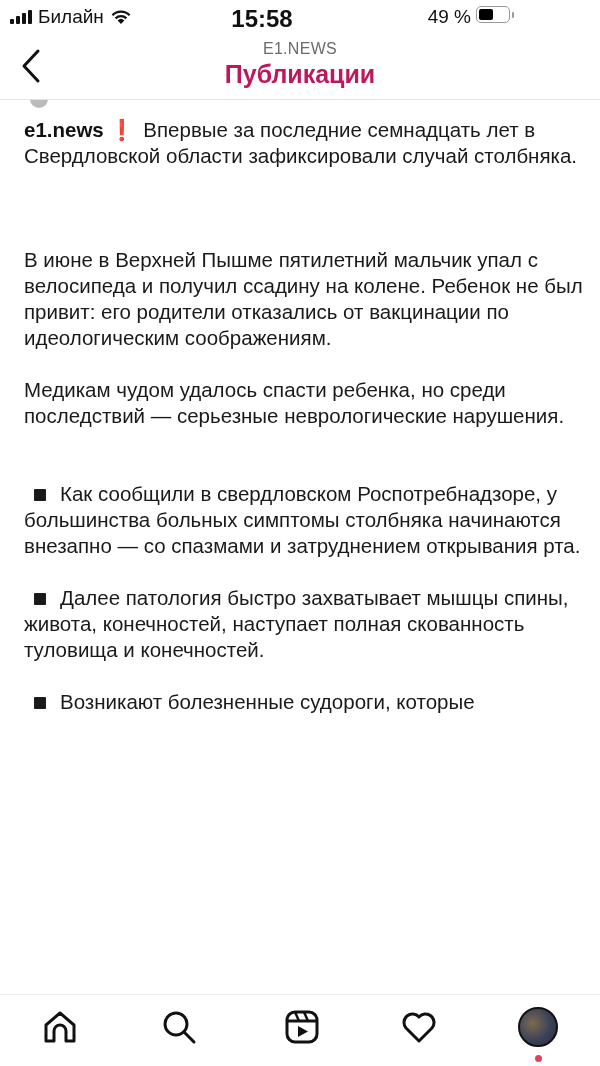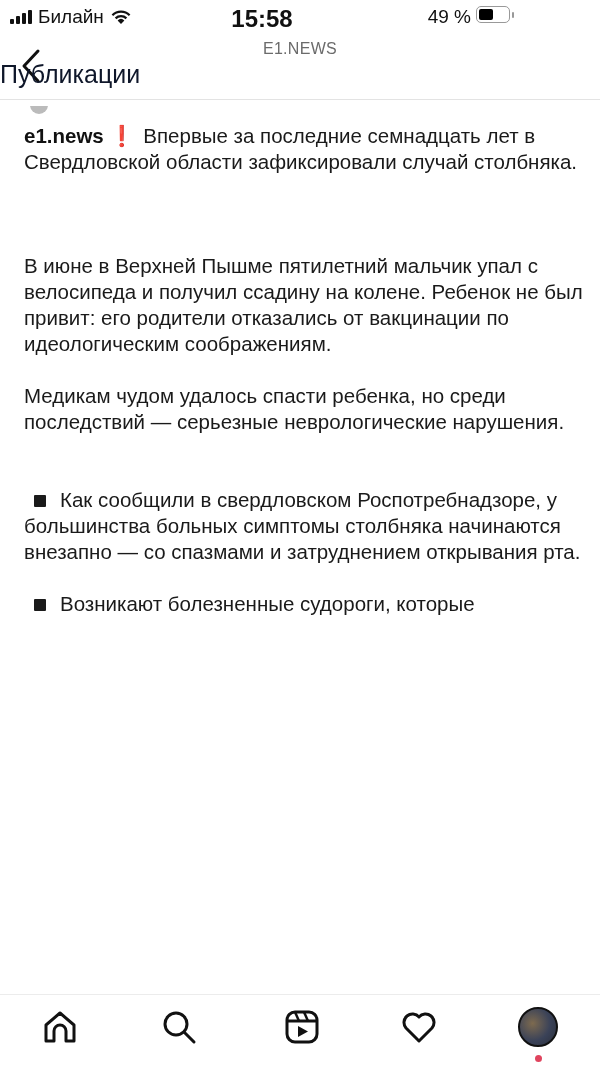--- a/index.html
+++ b/index.html
@@ -14,38 +14,38 @@
   .sb-time { position: absolute; left: 0; right: 0; top: 5px; text-align: center; font-size: 24px; font-weight: 600; color: #111; }
   .sb-right { position: absolute; right: 14px; top: 6px; display: flex; align-items: flex-start; gap: 5px; font-size: 19px; color: #111; }
   .battery { width: 34px; height: 17px; border: 1.5px solid #999; border-radius: 5px; position: relative; padding: 2px; }
   .battery .level { height: 100%; background: #000; border-radius: 2px; }
   .battery::after { content: ""; position: absolute; right: -5px; top: 5px; width: 2px; height: 6px; background: #999; border-radius: 1px; }
 
   
   .nav-header { position: absolute; top: 36px; left: 0; width: 600px; height: 64px; border-bottom: 1px solid #e3e3e3; background: #fff; z-index: 2; }
   .back-btn { position: absolute; left: 18px; top: 10px; width: 30px; height: 40px; cursor: pointer; }
   .nav-sub { position: absolute; left: 0; right: 0; top: 4px; text-align: center; font-size: 16px; color: #6b6b6b; letter-spacing: 0.3px; }
-  .nav-title { position: absolute; left: 0; right: 0; top: 24px; text-align: left; font-size: 25px; font-weight: 400; color: #0f172a; }
+  .nav-title { position: absolute; left: 0; right: 0; top: 24px; text-align: center; font-size: 25px; font-weight: 700; color: #be185d; }
 
   
   .ghost-row { position: absolute; top: 100px; left: 0; width: 600px; height: 8px; overflow: hidden; }
   .ghost-row .av { position: absolute; left: 30px; top: -10px; width: 18px; height: 18px; border-radius: 50%; background: #bbb; }
 
   
   .content { position: absolute; top: 117px; left: 24px; width: 560px; font-size: 20.5px; line-height: 26px; color: #1a1a1a; }
   .content p { margin: 0; }
   .username { font-weight: 700; color: #111; }
   .excl { color: #e0262c; font-weight: 900; margin: 0 8px 0 6px; }
   .bullet { display: inline-block; width: 12px; height: 12px; background: #1a1a1a; border-radius: 1px; margin: 0 14px 2px 10px; vertical-align: middle; }
 
   .p-intro { margin-bottom: 78px !important; }
   .p-gap { margin-bottom: 26px !important; }
   .p-big-gap { margin-bottom: 52px !important; }
 
-  .clip { position: absolute; top: 6px; left: 0; width: 600px; height: 994px; overflow: hidden; }
+  .clip { position: absolute; top: 0; left: 0; width: 600px; height: 994px; overflow: hidden; }
 
   
   .tab-bar { position: absolute; left: 0; top: 994px; width: 600px; height: 72px; background: #fff; border-top: 1px solid #ececec; }
   .tab { position: absolute; top: 10px; width: 44px; height: 44px; display: flex; align-items: center; justify-content: center; cursor: pointer; }
   .tab svg { width: 38px; height: 38px; }
   .avatar { width: 40px; height: 40px; border-radius: 50%; border: 2.5px solid #111; background: radial-gradient(circle at 35% 40%, #7d6a4f, #3a4258 55%, #2b2f3a); }
   .dot { position: absolute; left: 535px; top: 60px; width: 7px; height: 7px; border-radius: 50%; background: #e0445e; }
 </style>
 </head>
 <body>
@@ -92,20 +92,23 @@
   <div class="content">
     <p class="p-intro">
       <span class="username">e1.news</span><span class="excl">❗</span><span>Впервые за последние семнадцать лет в Свердловской области зафиксировали случай столбняка.</span>
     </p>
     <p class="p-gap">В июне в Верхней Пышме пятилетний мальчик упал с велосипеда и получил ссадину на колене. Ребенок не был привит: его родители отказались от вакцинации по идеологическим соображениям.</p>
     <p class="p-big-gap">Медикам чудом удалось спасти ребенка, но среди последствий — серьезные неврологические нарушения.</p>
     <p class="p-gap">
       <span class="bullet"></span><span>Как сообщили в свердловском Роспотребнадзоре, у большинства больных симптомы столбняка начинаются внезапно — со спазмами и затруднением открывания рта.</span>
     </p>
     <p class="p-gap">
+      <span class="bullet"></span><span>Далее патология быстро захватывает мышцы спины, живота, конечностей, наступает полная скованность туловища и конечностей.</span>
+    </p>
+    <p class="p-gap">
       <span class="bullet"></span><span>Возникают болезненные судороги, которые</span>
     </p>
   </div>
 </div>
 
 <div class="tab-bar">
   <div class="tab" style="left:38px">
     <svg viewBox="0 0 38 38">
       <path d="M5 17 L19 5 L33 17 V33 H25 V23 A6 6 0 0 0 13 23 V33 H5 Z" fill="none" stroke="#111" stroke-width="3" stroke-linejoin="round"></path>
     </svg>

